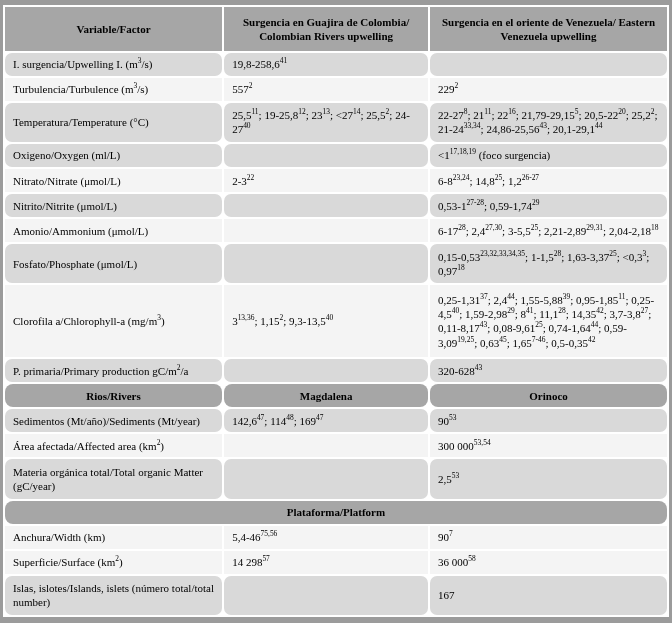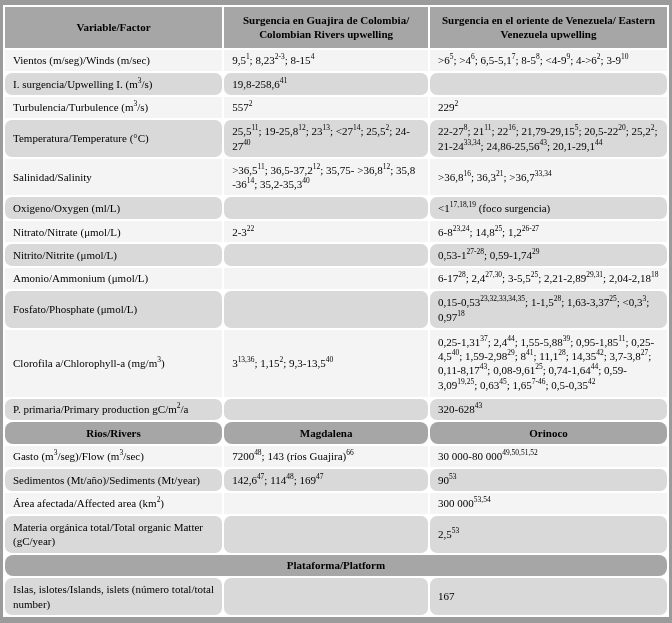--- a/index.html
+++ b/index.html
@@ -60,44 +60,34 @@
       <col style="width:36%">
     </colgroup>
     <tbody>
 
       <tr>
         <th>Variable/Factor</th>
         <th>Surgencia en Guajira de Colombia/ Colombian Rivers upwelling</th>
         <th>Surgencia en el oriente de Venezuela/ Eastern Venezuela upwelling</th>
       </tr>
 
-      <tr class="light">
-        <td>Vientos (m/seg)/Winds (m/sec)</td>
-        <td>9,5<sup>1</sup>; 8,23<sup>2-3</sup>; 8-15<sup>4</sup></td>
-        <td>&gt;6<sup>5</sup>; &gt;4<sup>6</sup>; 6,5-5,1<sup>7</sup>; 8-5<sup>8</sup>; &lt;4-9<sup>9</sup>; 4-&gt;6<sup>2</sup>; 3-9<sup>10</sup></td>
-      </tr>
       <tr class="dark">
         <td>I. surgencia/Upwelling I. (m<sup>3</sup>/s)</td>
         <td>19,8-258,6<sup>41</sup></td>
         <td></td>
       </tr>
       <tr class="light">
         <td>Turbulencia/Turbulence (m<sup>3</sup>/s)</td>
         <td>557<sup>2</sup></td>
         <td>229<sup>2</sup></td>
       </tr>
       <tr class="dark">
         <td>Temperatura/Temperature (°C)</td>
         <td>25,5<sup>11</sup>; 19-25,8<sup>12</sup>; 23<sup>13</sup>; &lt;27<sup>14</sup>; 25,5<sup>2</sup>; 24-27<sup>40</sup></td>
         <td>22-27<sup>8</sup>; 21<sup>11</sup>; 22<sup>16</sup>; 21,79-29,15<sup>5</sup>; 20,5-22<sup>20</sup>; 25,2<sup>2</sup>; 21-24<sup>33,34</sup>; 24,86-25,56<sup>43</sup>; 20,1-29,1<sup>44</sup></td>
-      </tr>
-      <tr class="light">
-        <td>Salinidad/Salinity</td>
-        <td>&gt;36,5<sup>11</sup>; 36,5-37,2<sup>12</sup>; 35,75- &gt;36,8<sup>12</sup>; 35,8 -36<sup>14</sup>; 35,2-35,3<sup>40</sup></td>
-        <td>&gt;36,8<sup>16</sup>; 36,3<sup>21</sup>; &gt;36,7<sup>33,34</sup></td>
       </tr>
       <tr class="dark">
         <td>Oxigeno/Oxygen (ml/L)</td>
         <td></td>
         <td>&lt;1<sup>17,18,19</sup> (foco surgencia)</td>
       </tr>
       <tr class="light">
         <td>Nitrato/Nitrate (μmol/L)</td>
         <td>2-3<sup>22</sup></td>
         <td>6-8<sup>23,24</sup>; 14,8<sup>25</sup>; 1,2<sup>26-27</sup></td>
@@ -127,45 +117,50 @@
         <td></td>
         <td>320-628<sup>43</sup></td>
       </tr>
 
       <tr>
         <td class="section">Rios/Rivers</td>
         <td class="section">Magdalena</td>
         <td class="section">Orinoco</td>
       </tr>
 
-      <tr class="light">
-        <td>Gasto (m<sup>3</sup>/seg)/Flow (m<sup>3</sup>/sec)</td>
-        <td>7200<sup>48</sup>; 143 (ríos Guajira)<sup>66</sup></td>
-        <td>30 000-80 000<sup>49,50,51,52</sup></td>
-      </tr>
       <tr class="dark">
         <td>Sedimentos (Mt/año)/Sediments (Mt/year)</td>
         <td>142,6<sup>47</sup>; 114<sup>48</sup>; 169<sup>47</sup></td>
         <td>90<sup>53</sup></td>
       </tr>
       <tr class="light">
         <td>Área afectada/Affected area (km<sup>2</sup>)</td>
         <td></td>
         <td>300 000<sup>53,54</sup></td>
       </tr>
       <tr class="dark">
         <td>Materia orgánica total/Total organic Matter (gC/year)</td>
         <td></td>
         <td>2,5<sup>53</sup></td>
       </tr>
 
       <tr>
         <td class="section" colspan="3">Plataforma/Platform</td>
       </tr>
 
+      <tr class="light">
+        <td>Anchura/Width (km)</td>
+        <td>5,4-46<sup>75,56</sup></td>
+        <td>90<sup>7</sup></td>
+      </tr>
+      <tr class="light">
+        <td>Superficie/Surface (km<sup>2</sup>)</td>
+        <td>14 298<sup>57</sup></td>
+        <td>36 000<sup>58</sup></td>
+      </tr>
       <tr class="dark">
         <td>Islas, islotes/Islands, islets (número total/total number)</td>
         <td></td>
         <td>167</td>
       </tr>
     </tbody>
   </table>
 </div>
 
 </body></html>

